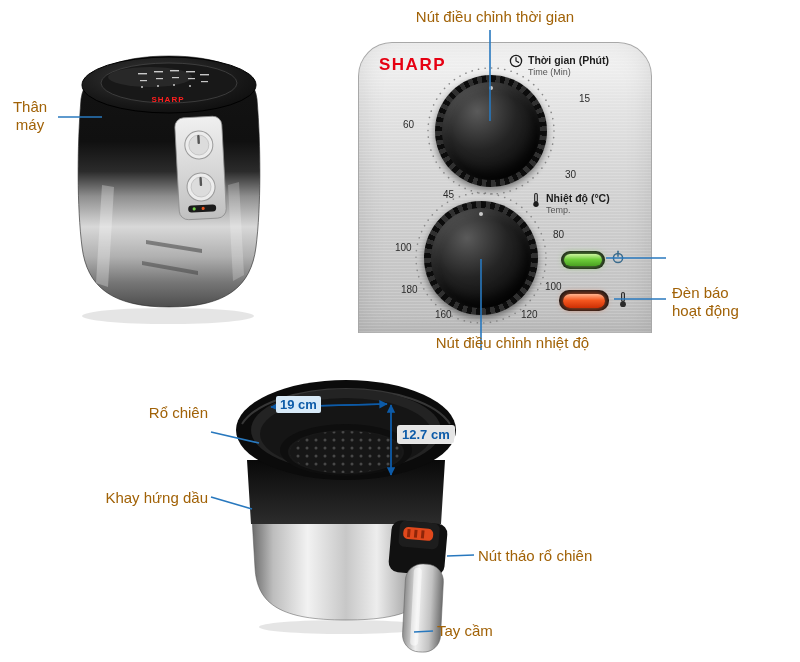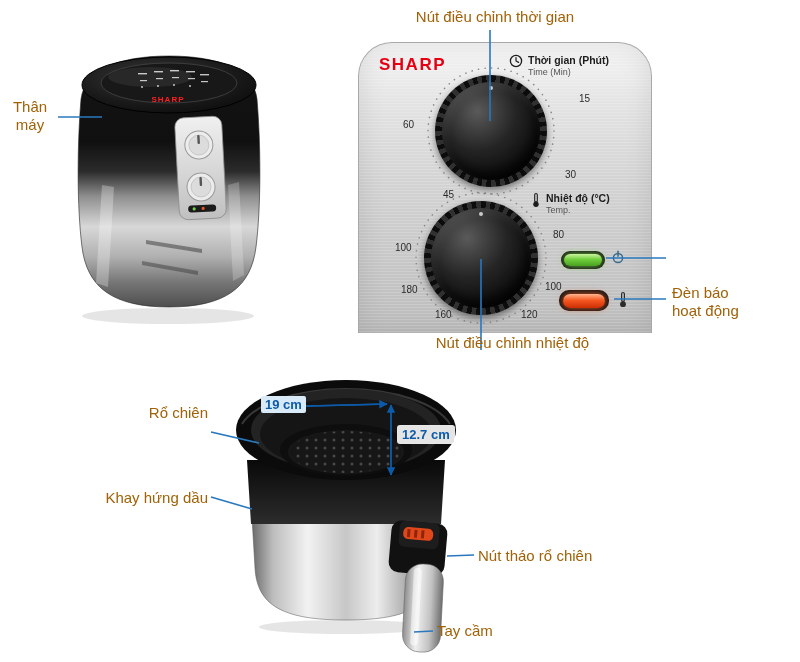--- a/index.html
+++ b/index.html
@@ -287,16 +287,16 @@
   <div class="callout center" style="left:390px;top:334px;width:245px">Nút điều chỉnh nhiệt độ</div>
 
   <div class="callout right" style="left:138px;top:404px;width:70px">Rổ chiên</div>
 
   <div class="callout right" style="left:88px;top:489px;width:120px">Khay hứng dầu</div>
 
   <div class="callout" style="left:478px;top:547px;width:150px">Nút tháo rổ chiên</div>
 
   <div class="callout" style="left:437px;top:622px;width:80px">Tay cầm</div>
 
-  <span class="dim-label blue-box" style="left:261px;top:396px">19 cm</span>
+  <span class="dim-label blue-box" style="left:276px;top:396px">19 cm</span>
   <span class="dim-label white-box" style="left:398px;top:426px">12.7 cm</span>
 
 </div>
 
 </body></html>

